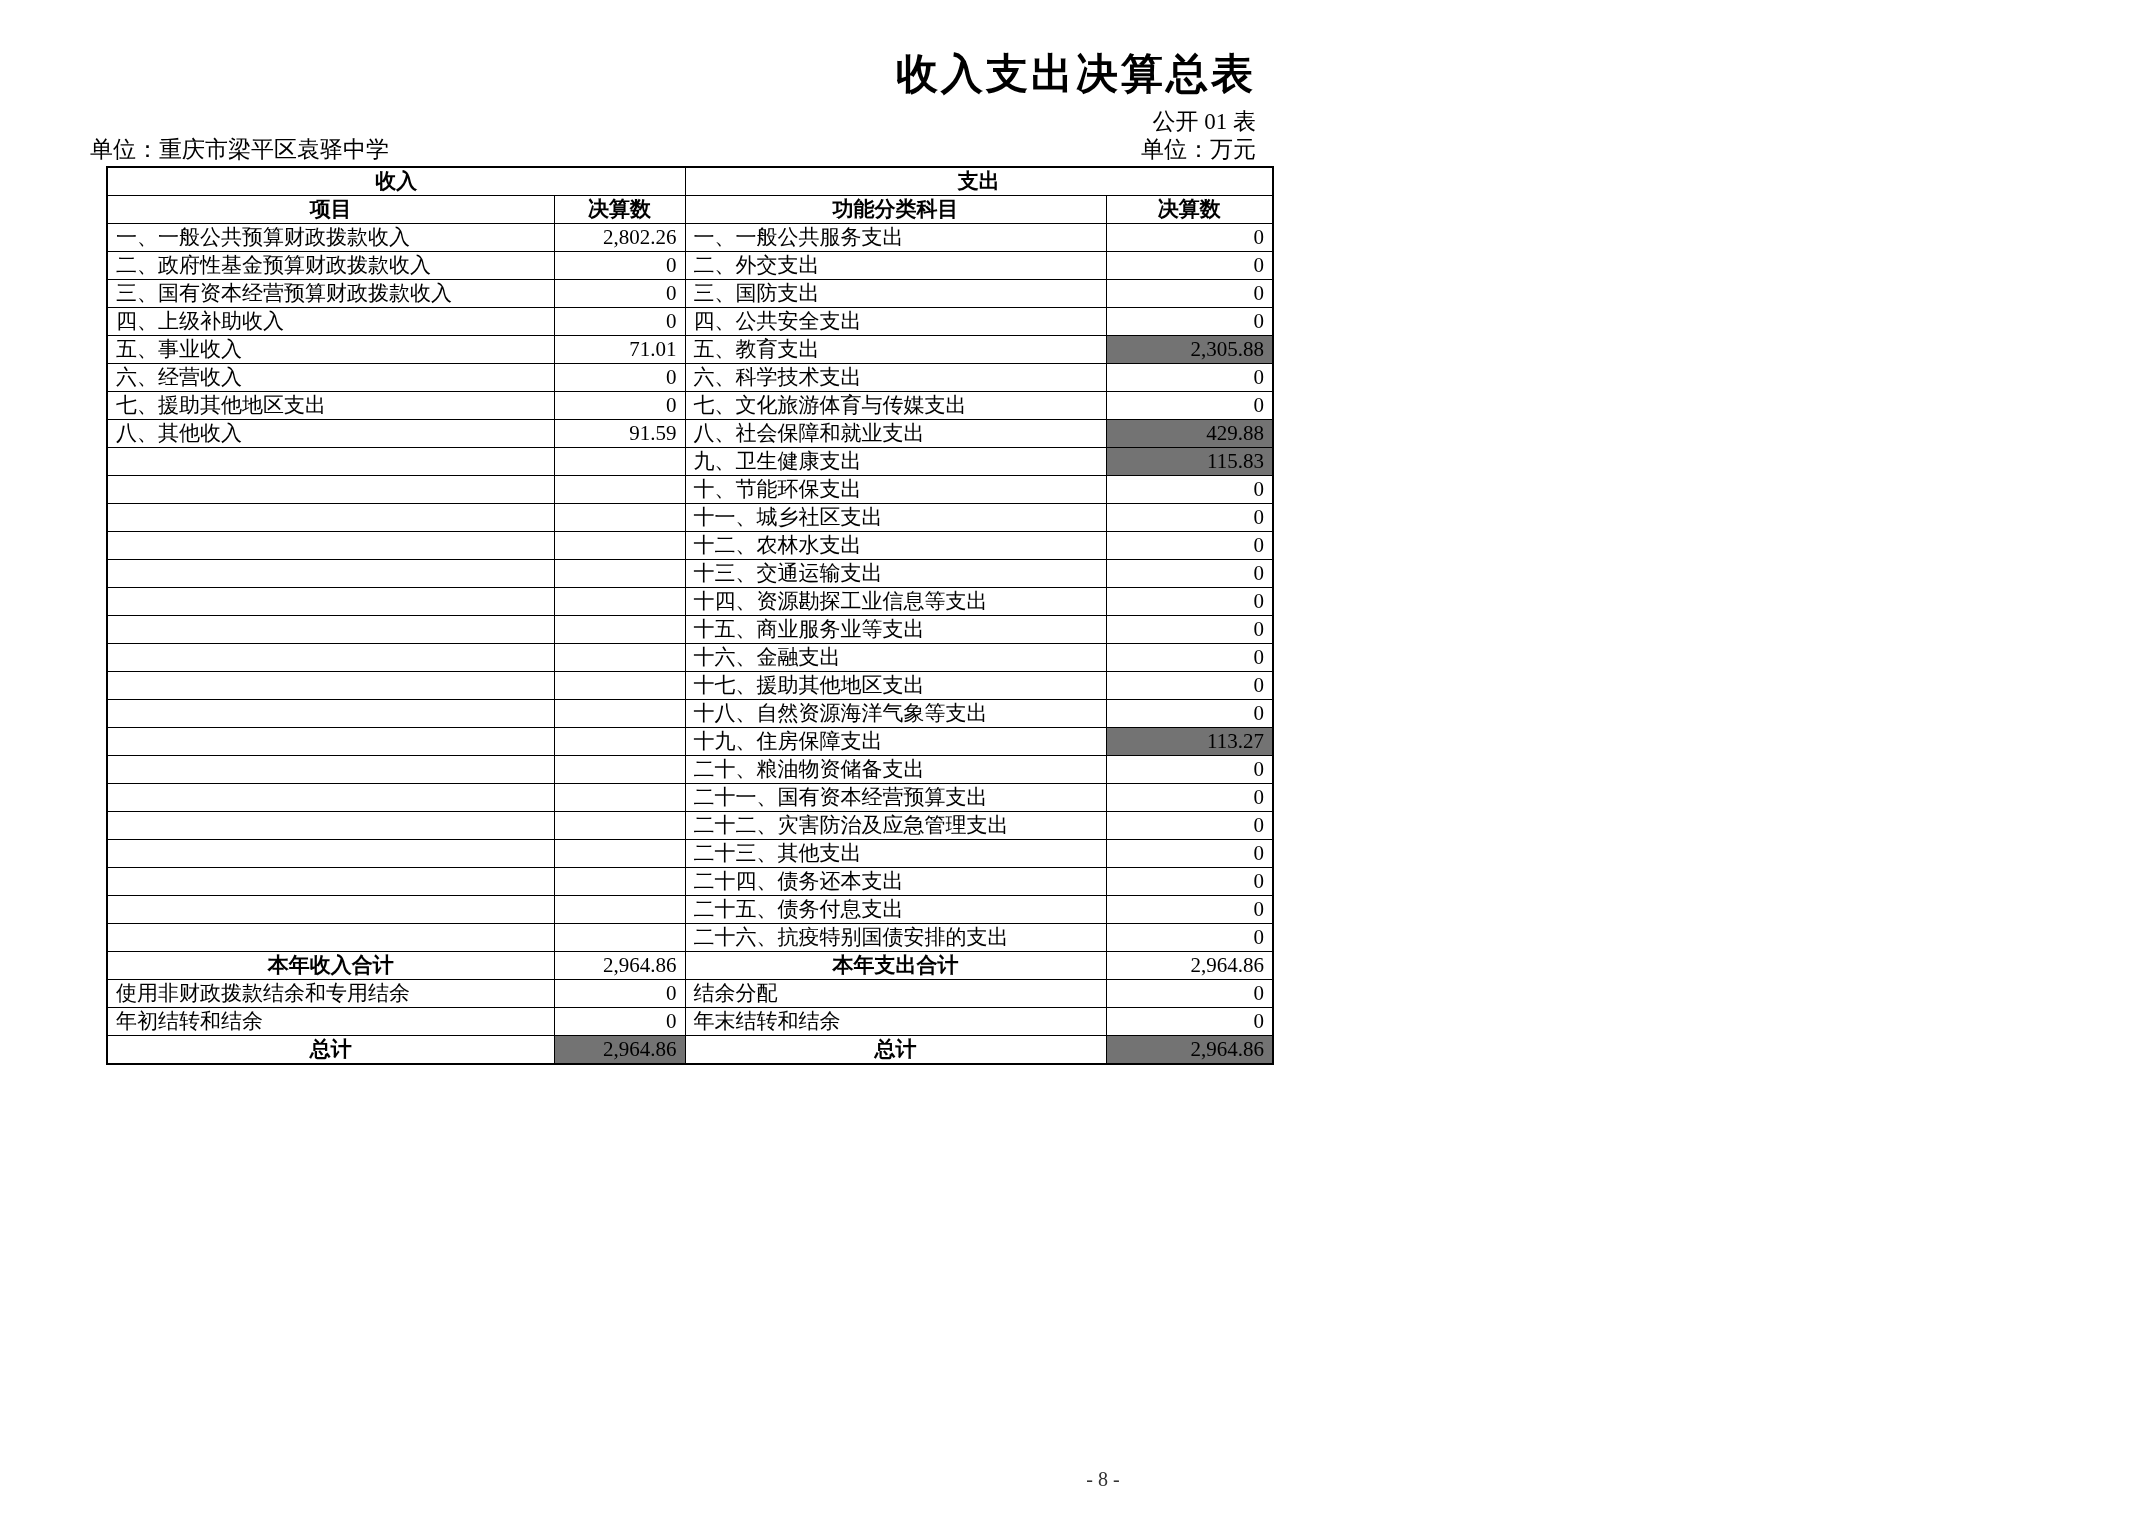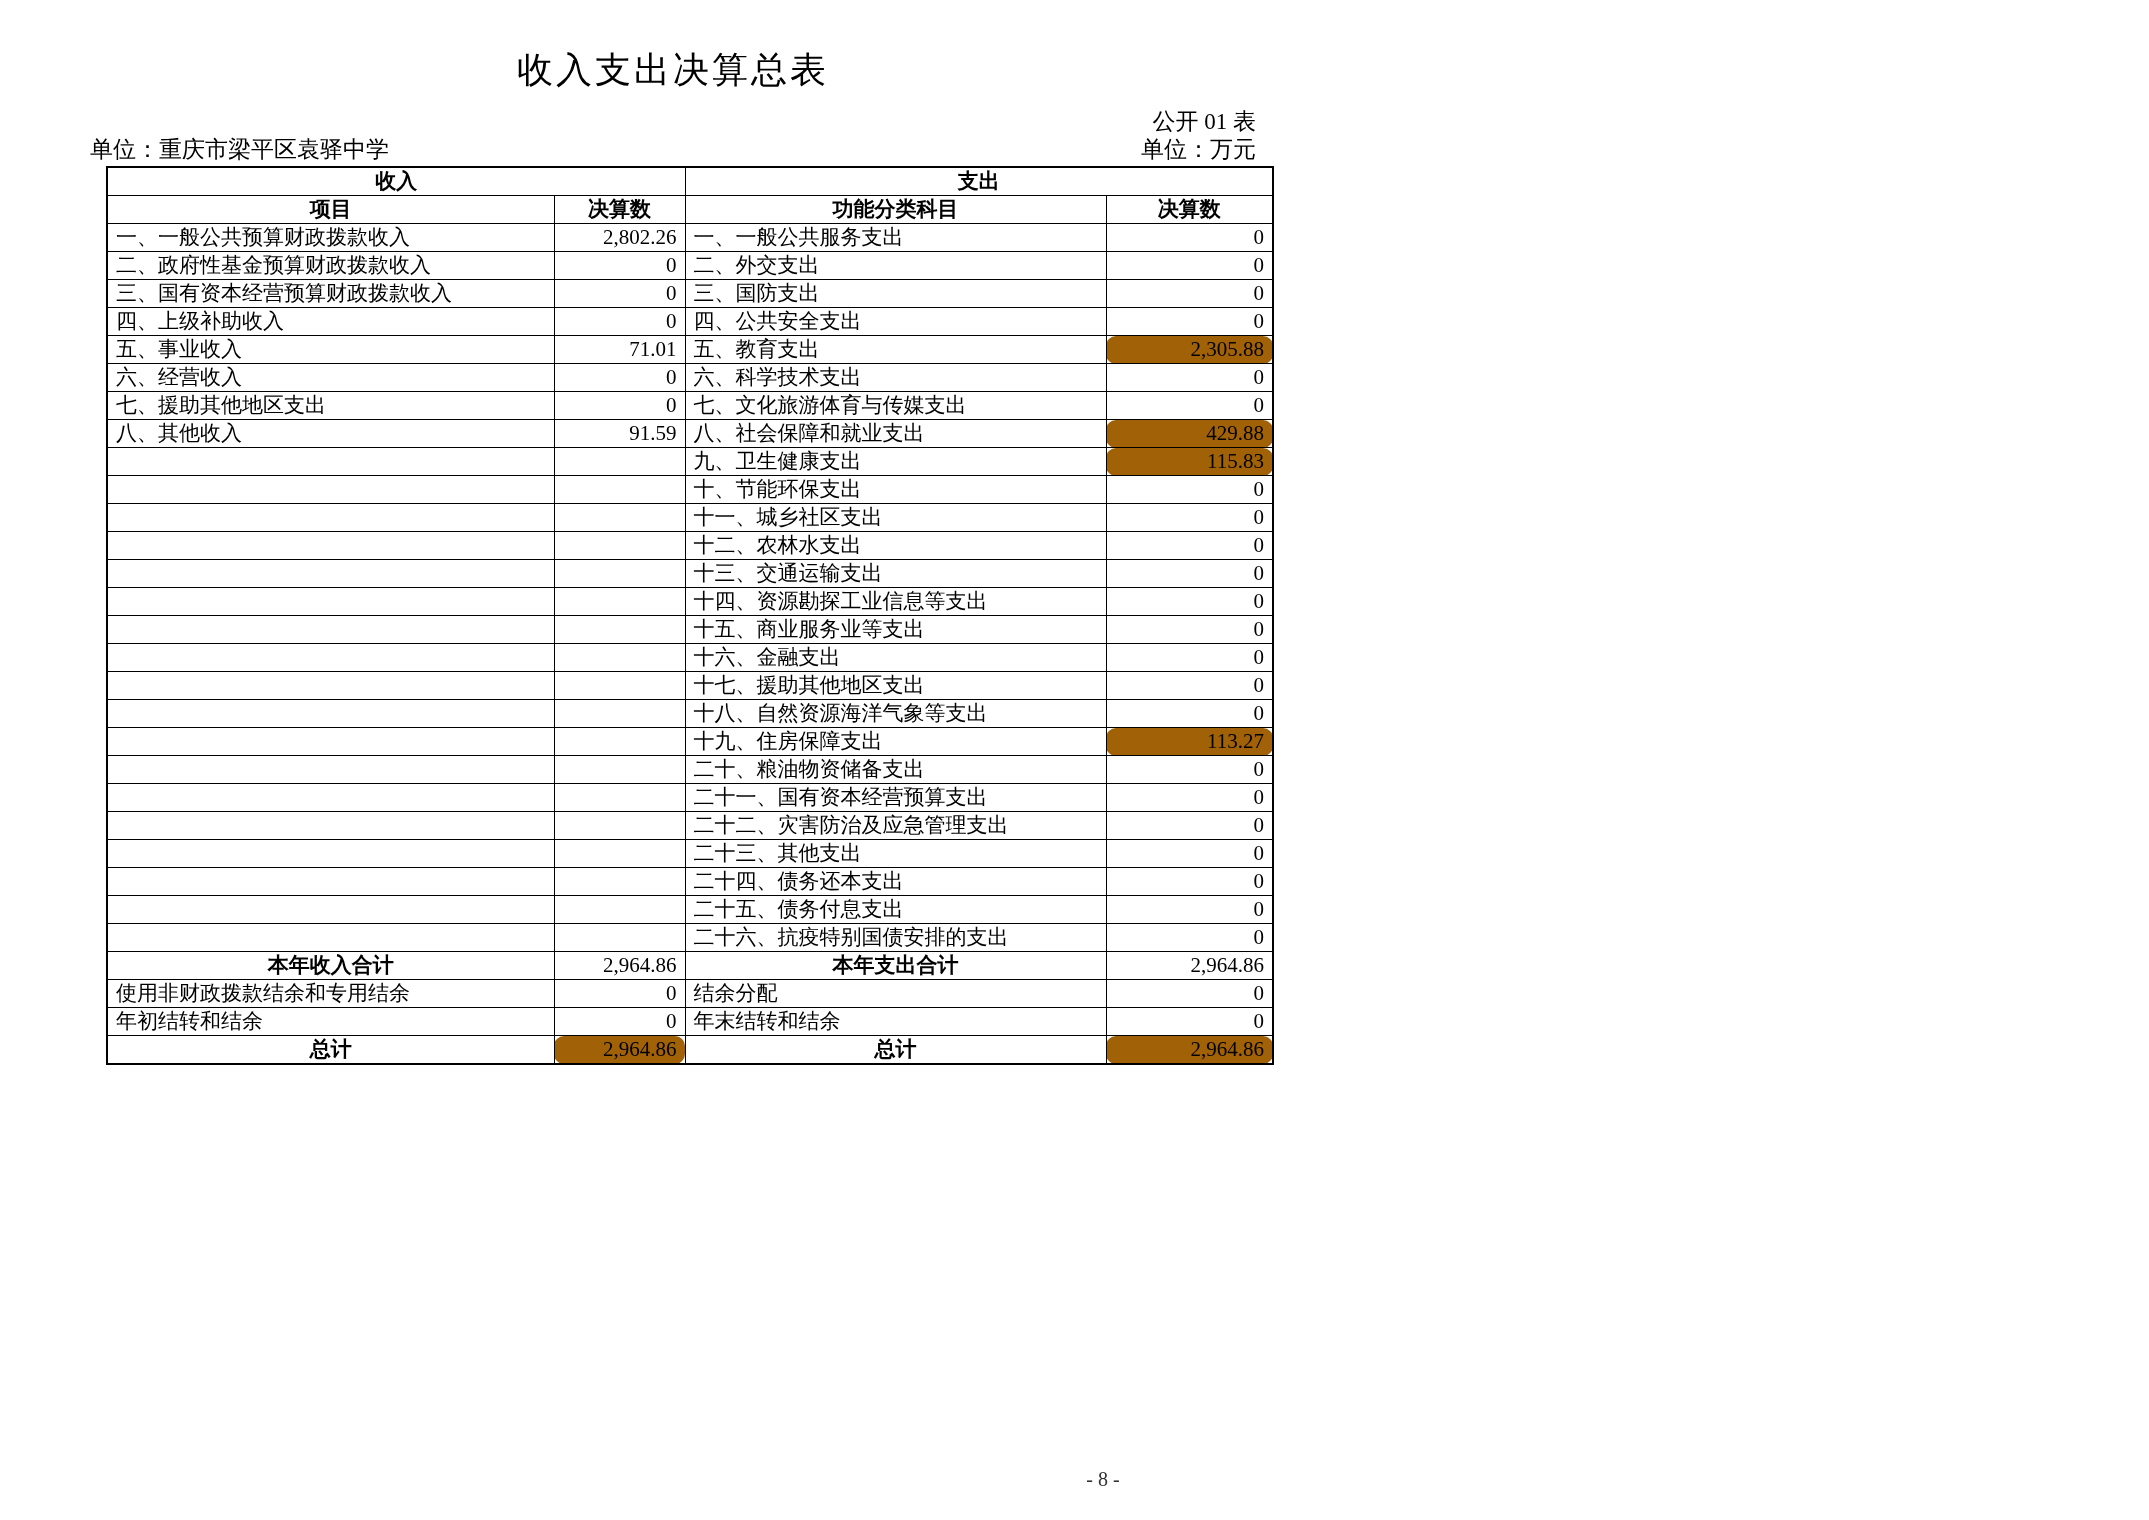--- a/index.html
+++ b/index.html
@@ -12,23 +12,23 @@
     width: 2149px;
     height: 1520px;
     font-family: "Liberation Serif", "DejaVu Serif", serif;
     color: #000000;
   }
   .doc-title {
     position: absolute;
     top: 46px;
     left: 90px;
     width: 1166px;
-    text-align: center;
-    font-size: 36px;
-    font-weight: normal;
+    text-align: right;
+    font-size: 42px;
+    font-weight: bold;
     letter-spacing: 3px;
   }
   .form-code {
     position: absolute;
     top: 106px;
     left: 90px;
     width: 1166px;
     text-align: right;
     font-size: 23px;
   }
@@ -65,21 +65,21 @@
     line-height: 27px;
   }
   table.main th {
     font-weight: bold;
     text-align: center;
     padding: 0;
   }
   td.item { text-align: left; }
   td.val  { text-align: right; font-family: "Liberation Serif", "DejaVu Serif", serif; }
   td.center { text-align: center; font-weight: bold; }
-  td.hl { background: #a16207; border-radius: 10px; }
+  td.hl { background: #737373; }
   .page-footer {
     position: absolute;
     top: 1468px;
     left: 1103px;
     transform: translateX(-50%);
     font-size: 20px;
     color: #333;
     white-space: nowrap;
   }
 </style>

